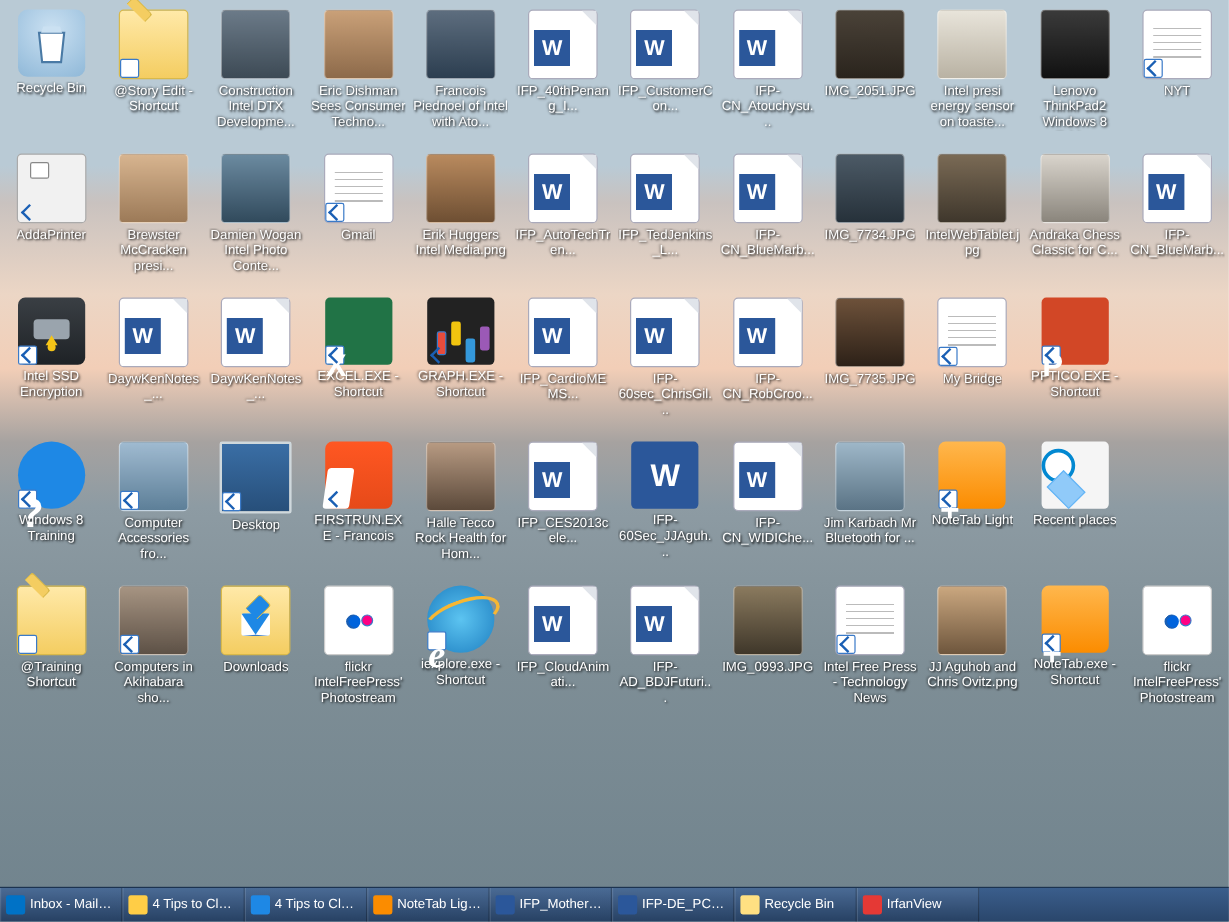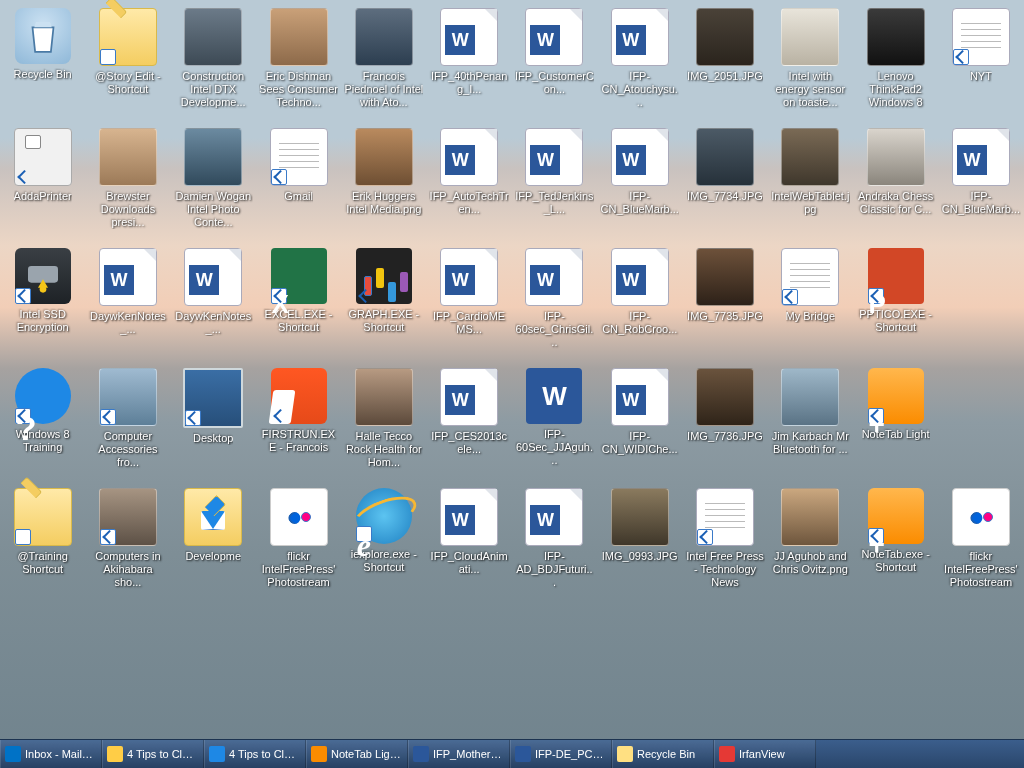--- a/index.html
+++ b/index.html
@@ -115,41 +115,41 @@
           <div class="wb">W</div>
         </div>
         <div class="lbl">IFP-CN_Atouchysu...</div>
       </div>
       <div class="cell">
         <div class="ic thumb" style="background: linear-gradient(rgb(74, 66, 56), rgb(42, 36, 29));"></div>
         <div class="lbl">IMG_2051.JPG</div>
       </div>
       <div class="cell">
         <div class="ic thumb" style="background: linear-gradient(rgb(232, 228, 218), rgb(185, 178, 163));"></div>
-        <div class="lbl">Intel with energy sensor on toaste...</div>
+        <div class="lbl">Intel presi energy sensor on toaste...</div>
       </div>
       <div class="cell">
         <div class="ic thumb" style="background: linear-gradient(rgb(58, 58, 58), rgb(17, 17, 17));"></div>
         <div class="lbl">Lenovo ThinkPad2 Windows 8 Tabl...</div>
       </div>
       <div class="cell">
         <div class="ic shortcut paper">
           <div class="lines"></div>
         </div>
         <div class="lbl">NYT</div>
       </div>
     </div>
     <div class="row">
       <div class="cell">
         <div class="ic shortcut printer"></div>
         <div class="lbl">AddaPrinter</div>
       </div>
       <div class="cell">
         <div class="ic thumb" style="background: linear-gradient(rgb(215, 180, 143), rgb(156, 122, 88));"></div>
-        <div class="lbl">Brewster Downloads presi...</div>
+        <div class="lbl">Brewster McCracken presi...</div>
       </div>
       <div class="cell">
         <div class="ic thumb" style="background: linear-gradient(rgb(107, 138, 160), rgb(49, 74, 92));"></div>
         <div class="lbl">Damien Wogan Intel Photo Conte...</div>
       </div>
       <div class="cell">
         <div class="ic shortcut paper">
           <div class="lines"></div>
         </div>
         <div class="lbl">Gmail</div>
@@ -301,44 +301,44 @@
         <div class="lbl">IFP-60Sec_JJAguh...</div>
       </div>
       <div class="cell">
         <div class="ic word-paper">
           <div class="fold"></div>
           <div class="wb">W</div>
         </div>
         <div class="lbl">IFP-CN_WIDIChe...</div>
       </div>
       <div class="cell">
-        <div class="ic thumb" style="background: linear-gradient(rgb(106, 83, 61), rgb(47, 36, 25));"></div>
-        <div class="lbl">IMG_7736.JPG</div>
-      </div>
-      <div class="cell">
         <div class="ic thumb" style="background: linear-gradient(rgb(158, 183, 200), rgb(90, 115, 133));"></div>
         <div class="lbl">Jim Karbach Mr Bluetooth for ...</div>
       </div>
       <div class="cell">
         <div class="ic shortcut note"></div>
         <div class="lbl">NoteTab Light</div>
       </div>
+      <div class="cell">
+        <div class="ic shortcut recent"></div>
+        <div class="lbl">Recent places</div>
+      </div>
     </div>
     <div class="row">
       <div class="cell">
         <div class="ic shortcut folder"></div>
         <div class="lbl">@Training Shortcut</div>
       </div>
       <div class="cell">
         <div class="ic shortcut thumb" style="background: linear-gradient(rgb(166, 148, 130), rgb(93, 81, 70));"></div>
         <div class="lbl">Computers in Akihabara sho...</div>
       </div>
       <div class="cell">
         <div class="ic shortcut folder dl-arrow"></div>
-        <div class="lbl">Developme</div>
+        <div class="lbl">Downloads</div>
       </div>
       <div class="cell">
         <div class="ic shortcut flickr"></div>
         <div class="lbl">flickr IntelFreePress' Photostream</div>
       </div>
       <div class="cell">
         <div class="ic shortcut ie"></div>
         <div class="lbl">iexplore.exe - Shortcut</div>
       </div>
       <div class="cell">

